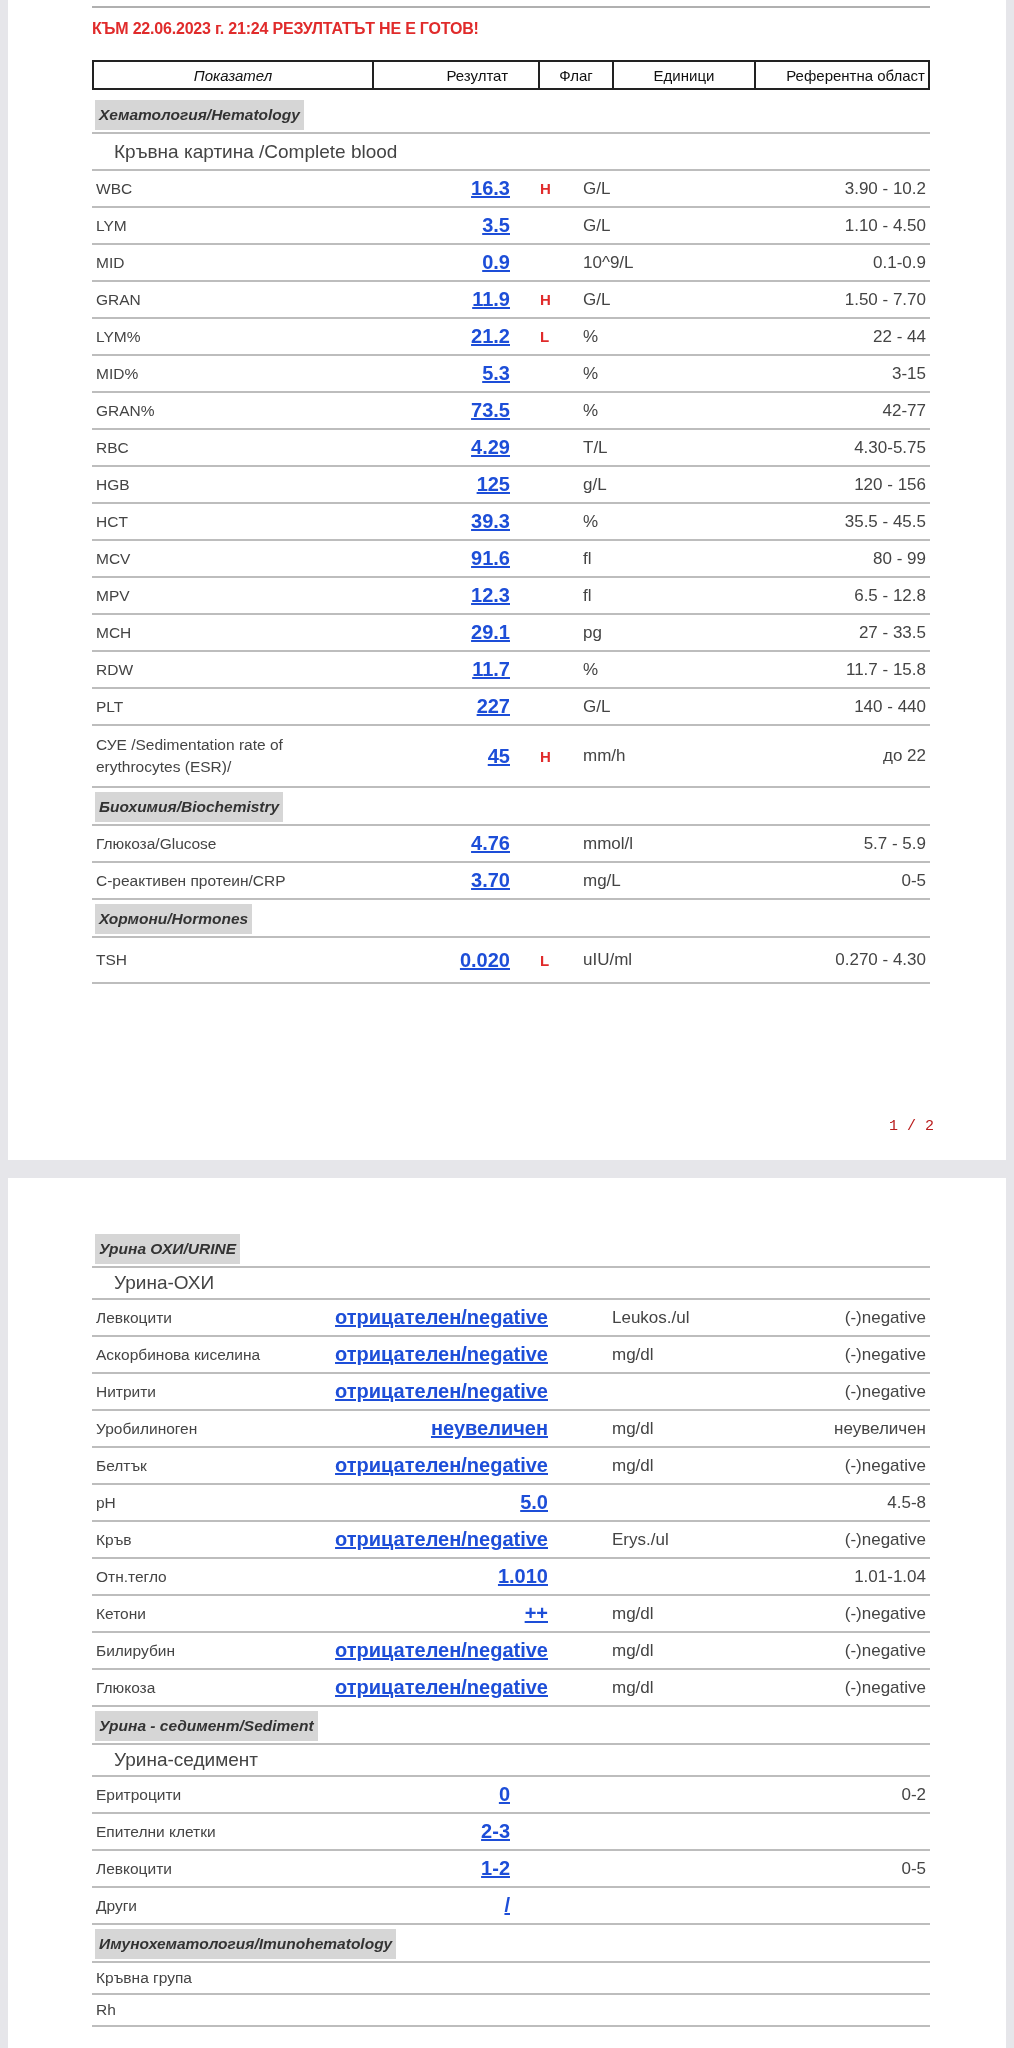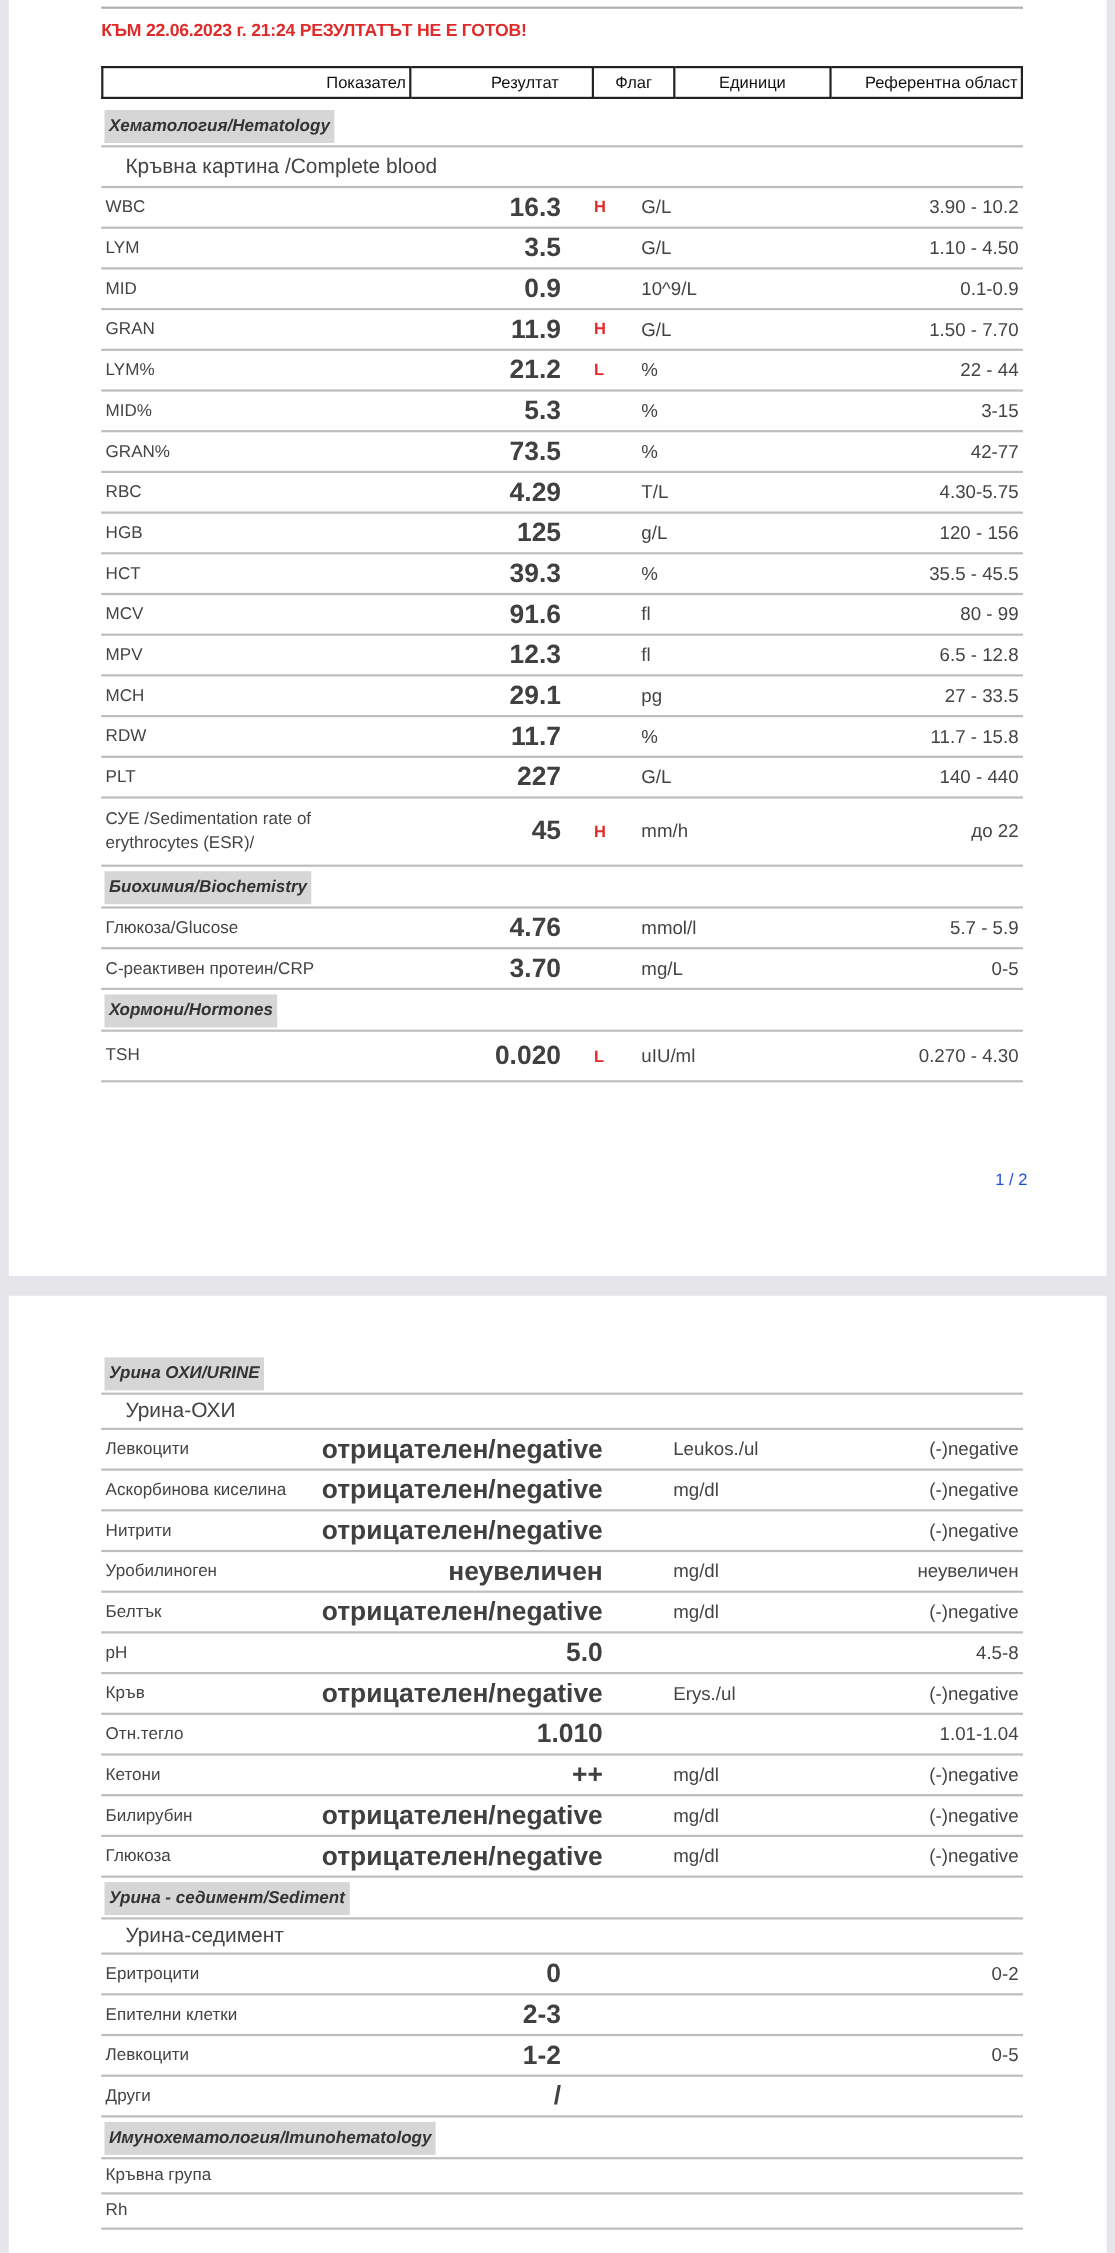--- a/index.html
+++ b/index.html
@@ -22,51 +22,51 @@
     position: absolute; left: 92px; top: 20px;
     color: #e02b2b; font-weight: bold; font-size: 16px; letter-spacing: -0.2px;
   }
   table.hdr {
     position: absolute; left: 92px; top: 60px; width: 838px;
     border-collapse: collapse; font-size: 15px;
   }
   table.hdr td {
     border: 2px solid #222; height: 26px; padding: 0 3px; color: #111;
   }
-  table.hdr td.c-name { width: 272px; text-align: right; }
+  table.hdr td.c-name { width: 272px; text-align: center; font-style: italic; }
   table.hdr td.c-res { width: 131px; text-align: right; padding-right: 30px; }
   table.hdr td.c-flag { width: 66px; text-align: center; }
   table.hdr td.c-unit { width: 134px; text-align: center; }
   table.hdr td.c-ref { text-align: right; }
 
   .row {
     position: relative; height: 35px; border-bottom: 2px solid #bdbdbd;
     font-size: 17px; display: flex; align-items: center;
   }
   .row.tall { height: 60px; }
   .row .name { position: absolute; left: 4px; color: #444; font-size: 15.5px; line-height: 22px; }
-  .row .res { position: absolute; right: 420px; font-weight: bold; color: #404040; font-size: 24px; }
+  .row .res { position: absolute; right: 420px; font-weight: bold; color: #1d4ed8; font-size: 20px; text-decoration: underline; }
   .row .flag { position: absolute; left: 448px; color: #e02b2b; font-weight: bold; font-size: 15px; }
   .row .unit { position: absolute; left: 491px; color: #444; }
   .row .ref { position: absolute; right: 4px; color: #444; }
   .row.sub .name { left: 22px; font-size: 19px; }
 
   .urine .res { right: 382px; }
   .urine .unit { left: 520px; }
 
   .section {
     position: relative; height: 36px; border-bottom: 2px solid #bdbdbd;
   }
   .section .label {
     position: absolute; left: 3px; top: 4px; height: 30px; line-height: 30px;
     background: #d6d6d6; padding: 0 4px;
     font-weight: bold; font-style: italic; font-size: 15.5px; color: #333;
   }
   .page-num {
-    position: absolute; right: 72px; top: 1064px; font-size: 15px; color: #1d4ed8;
+    position: absolute; right: 72px; top: 1118px; font-size: 15px; color: #b91c1c; font-family: Liberation Mono, monospace;
   }
 </style>
 </head>
 <body>
 
 <div class="page" id="page1">
   <div class="top-rule" style="left:84px"></div>
   <div class="warning" style="left:84px">КЪМ 22.06.2023 г. 21:24 РЕЗУЛТАТЪТ НЕ Е ГОТОВ!</div>
 
   <table class="hdr" style="left:84px">

